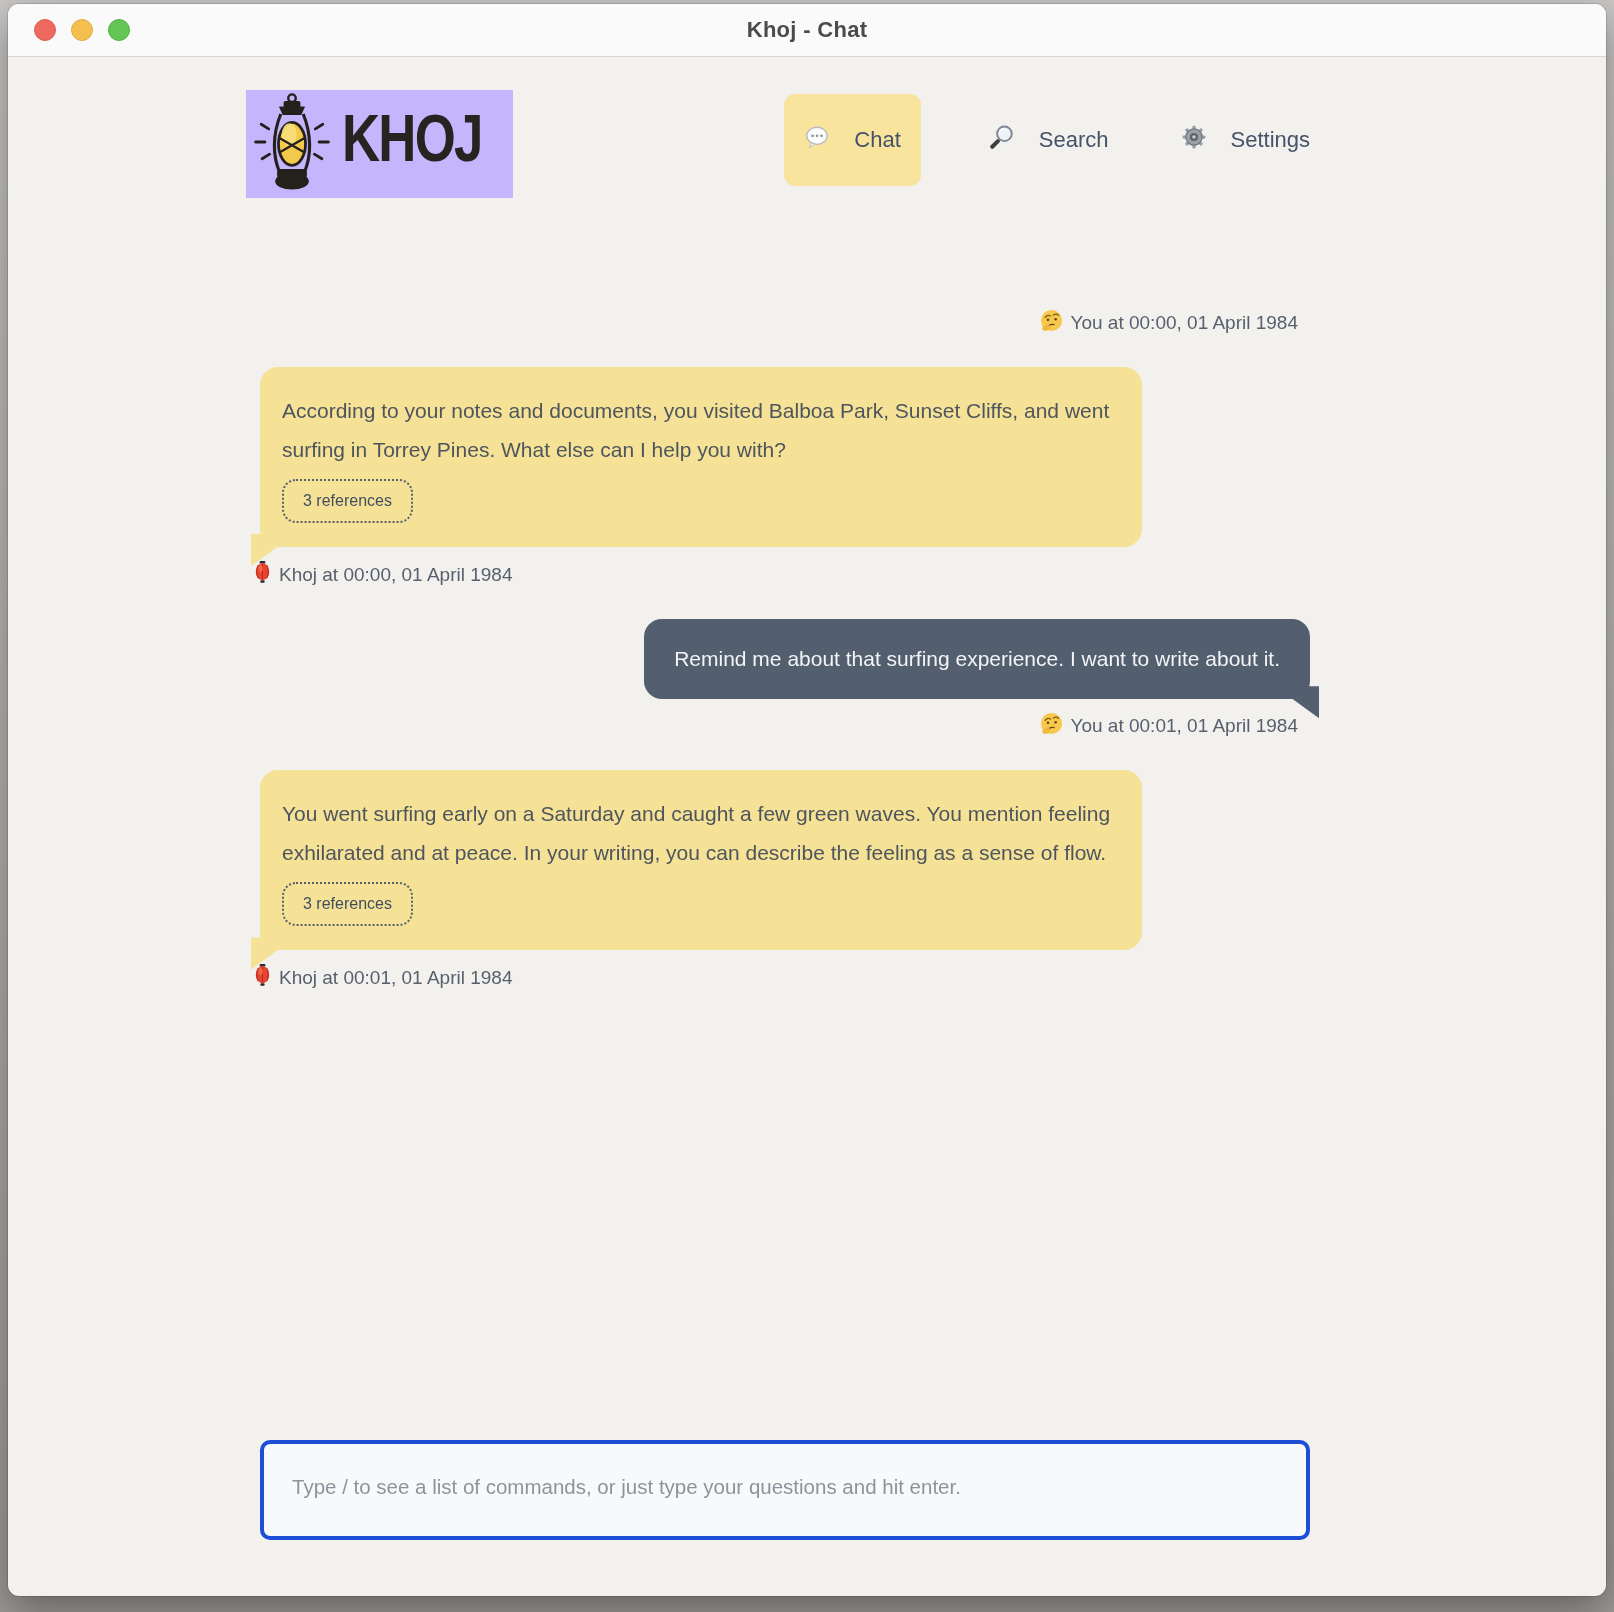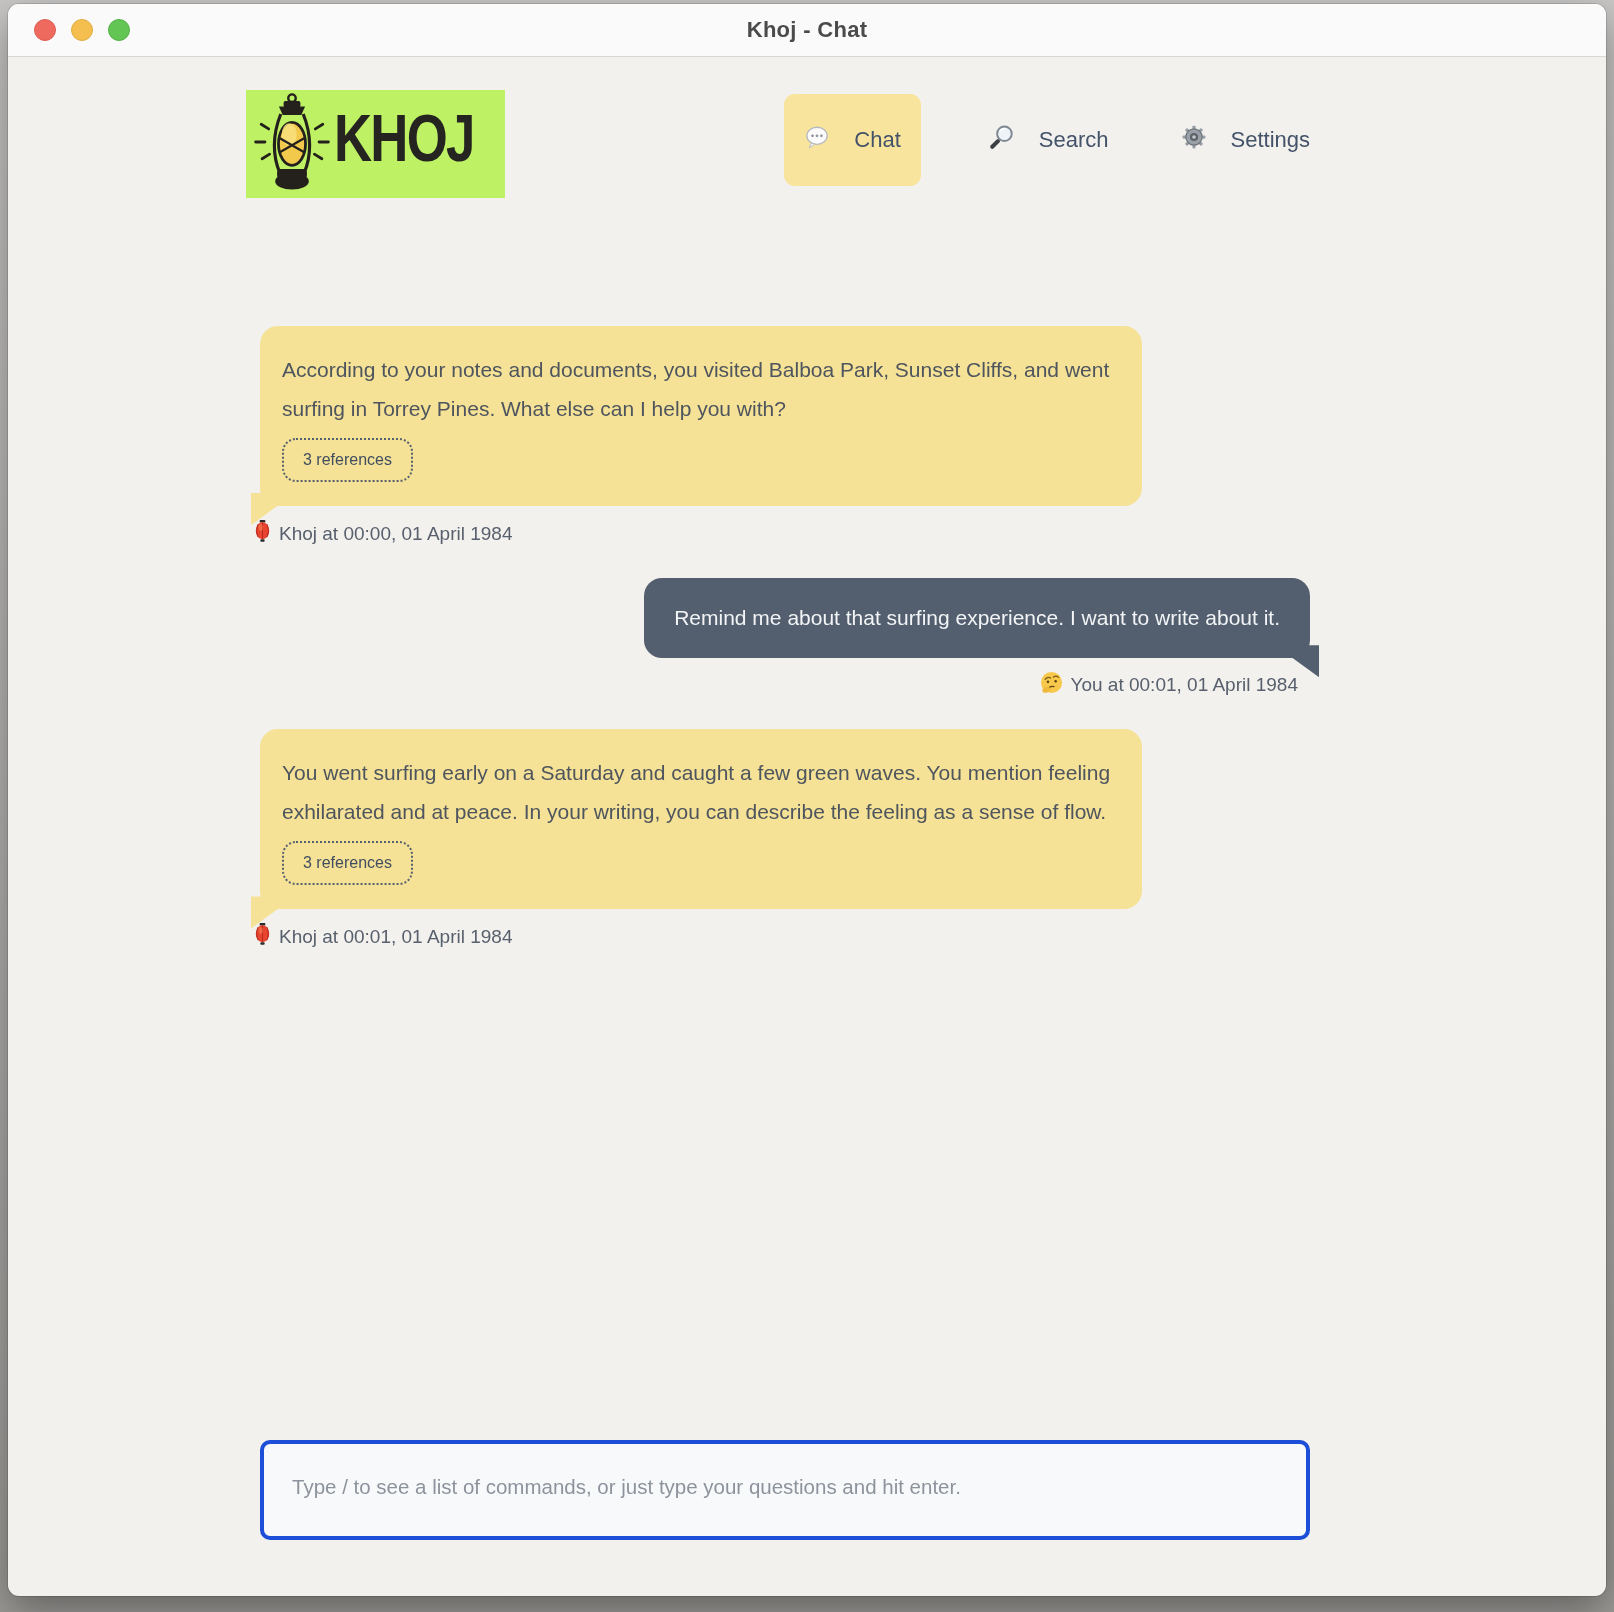--- a/index.html
+++ b/index.html
@@ -41,22 +41,22 @@
   
   .content { flex: 1; display: flex; flex-direction: column; overflow: hidden; }
 
   
   .app-header {
     display: flex; align-items: flex-start; justify-content: space-between;
     padding: 33px 292px 0 238px;
     flex: 0 0 auto;
   }
   .logo {
-    display: flex; align-items: center; 
-    background: #bef264;
+    display: flex; align-items: center; gap: 8px;
+    background: #c4b5fd;
     padding: 2px 12px 2px 4px;
     cursor: pointer;
   }
   .wordmark {
     font-size: 60px; font-weight: bold; color: #262420;
     letter-spacing: -2px;
     transform: scale(0.88, 1.12);
     transform-origin: left center;
     line-height: 1;
     padding-bottom: 10px;
@@ -247,76 +247,90 @@
               </svg>
             </span>
             <span>Settings</span>
           </a>
         </nav>
       </header>
 
       <main class="chat">
 
         <div class="msg-group user">
-        </div>
-
-        <div class="msg-group khoj">
-          <div class="bubble">
-            <div>According to your notes and documents, you visited Balboa Park, Sunset Cliffs, and went surfing in Torrey Pines. What else can I help you with?</div>
-            <button class="references">3 references</button>
-          </div>
-          <div class="meta">
-            <span class="icon">
-              <svg width="17" height="24" viewBox="0 0 24 32">
-                <rect x="8" y="0.5" width="8" height="3.5" rx="1.2" fill="#2b2b2b"></rect>
-                <ellipse cx="12" cy="15.5" rx="9.5" ry="12" fill="#e94430"></ellipse>
-                <path d="M6 6 q-4.5 9.5 0 19 M12 4 v23 M18 6 q4.5 9.5 0 19" fill="none" stroke="#b5281c" stroke-width="1.4"></path>
-                <ellipse cx="9.5" cy="11" rx="3" ry="5" fill="#f4764f" opacity="0.7"></ellipse>
-                <rect x="9" y="27.5" width="6" height="3.5" rx="1.2" fill="#2b2b2b"></rect>
-              </svg>
-            </span>
-            <span>Khoj at 00:00, 01 April 1984</span>
-          </div>
-        </div>
-
-        <div class="msg-group user">
-          <div class="bubble">
-            <span>Remind me about that surfing experience. I want to write about it.</span>
-          </div>
           <div class="meta">
             <span class="icon">
               <svg width="23" height="23" viewBox="0 0 36 36">
                 <circle cx="18" cy="18" r="16.5" fill="#f7c84b"></circle>
                 <path d="M8 13 q4 -4.5 8.5 -2" fill="none" stroke="#7a5b17" stroke-width="2" stroke-linecap="round"></path>
                 <path d="M21 9.5 q4.5 -3 8 .5" fill="none" stroke="#7a5b17" stroke-width="2" stroke-linecap="round"></path>
                 <circle cx="12.5" cy="17" r="2" fill="#5b4510"></circle>
                 <circle cx="24.5" cy="16" r="2" fill="#5b4510"></circle>
                 <path d="M14 26 q4 -2.5 8 -1.5" fill="none" stroke="#5b4510" stroke-width="2" stroke-linecap="round"></path>
                 <ellipse cx="10" cy="29.5" rx="6.5" ry="4.2" fill="#f0b93c" transform="rotate(-18 10 29.5)"></ellipse>
               </svg>
             </span>
-            <span>You at 00:01, 01 April 1984</span>
+            <span>You at 00:00, 01 April 1984</span>
           </div>
         </div>
 
         <div class="msg-group khoj">
           <div class="bubble">
-            <div>You went surfing early on a Saturday and caught a few green waves. You mention feeling exhilarated and at peace. In your writing, you can describe the feeling as a sense of flow.</div>
+            <div>According to your notes and documents, you visited Balboa Park, Sunset Cliffs, and went surfing in Torrey Pines. What else can I help you with?</div>
             <button class="references">3 references</button>
           </div>
           <div class="meta">
             <span class="icon">
               <svg width="17" height="24" viewBox="0 0 24 32">
                 <rect x="8" y="0.5" width="8" height="3.5" rx="1.2" fill="#2b2b2b"></rect>
                 <ellipse cx="12" cy="15.5" rx="9.5" ry="12" fill="#e94430"></ellipse>
                 <path d="M6 6 q-4.5 9.5 0 19 M12 4 v23 M18 6 q4.5 9.5 0 19" fill="none" stroke="#b5281c" stroke-width="1.4"></path>
                 <ellipse cx="9.5" cy="11" rx="3" ry="5" fill="#f4764f" opacity="0.7"></ellipse>
                 <rect x="9" y="27.5" width="6" height="3.5" rx="1.2" fill="#2b2b2b"></rect>
               </svg>
             </span>
+            <span>Khoj at 00:00, 01 April 1984</span>
+          </div>
+        </div>
+
+        <div class="msg-group user">
+          <div class="bubble">
+            <span>Remind me about that surfing experience. I want to write about it.</span>
+          </div>
+          <div class="meta">
+            <span class="icon">
+              <svg width="23" height="23" viewBox="0 0 36 36">
+                <circle cx="18" cy="18" r="16.5" fill="#f7c84b"></circle>
+                <path d="M8 13 q4 -4.5 8.5 -2" fill="none" stroke="#7a5b17" stroke-width="2" stroke-linecap="round"></path>
+                <path d="M21 9.5 q4.5 -3 8 .5" fill="none" stroke="#7a5b17" stroke-width="2" stroke-linecap="round"></path>
+                <circle cx="12.5" cy="17" r="2" fill="#5b4510"></circle>
+                <circle cx="24.5" cy="16" r="2" fill="#5b4510"></circle>
+                <path d="M14 26 q4 -2.5 8 -1.5" fill="none" stroke="#5b4510" stroke-width="2" stroke-linecap="round"></path>
+                <ellipse cx="10" cy="29.5" rx="6.5" ry="4.2" fill="#f0b93c" transform="rotate(-18 10 29.5)"></ellipse>
+              </svg>
+            </span>
+            <span>You at 00:01, 01 April 1984</span>
+          </div>
+        </div>
+
+        <div class="msg-group khoj">
+          <div class="bubble">
+            <div>You went surfing early on a Saturday and caught a few green waves. You mention feeling exhilarated and at peace. In your writing, you can describe the feeling as a sense of flow.</div>
+            <button class="references">3 references</button>
+          </div>
+          <div class="meta">
+            <span class="icon">
+              <svg width="17" height="24" viewBox="0 0 24 32">
+                <rect x="8" y="0.5" width="8" height="3.5" rx="1.2" fill="#2b2b2b"></rect>
+                <ellipse cx="12" cy="15.5" rx="9.5" ry="12" fill="#e94430"></ellipse>
+                <path d="M6 6 q-4.5 9.5 0 19 M12 4 v23 M18 6 q4.5 9.5 0 19" fill="none" stroke="#b5281c" stroke-width="1.4"></path>
+                <ellipse cx="9.5" cy="11" rx="3" ry="5" fill="#f4764f" opacity="0.7"></ellipse>
+                <rect x="9" y="27.5" width="6" height="3.5" rx="1.2" fill="#2b2b2b"></rect>
+              </svg>
+            </span>
             <span>Khoj at 00:01, 01 April 1984</span>
           </div>
         </div>
 
       </main>
 
       <div class="composer">
         <textarea placeholder="Type / to see a list of commands, or just type your questions and hit enter." style=""></textarea>
       </div>
 

